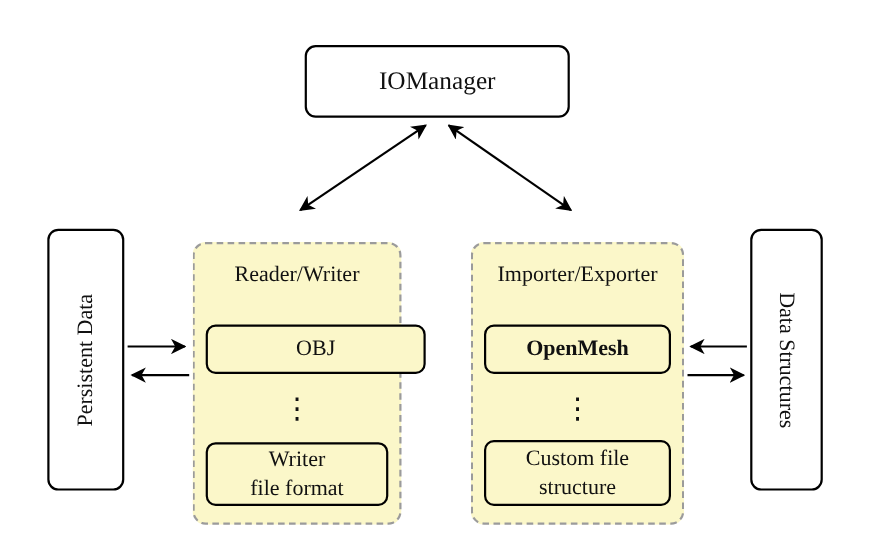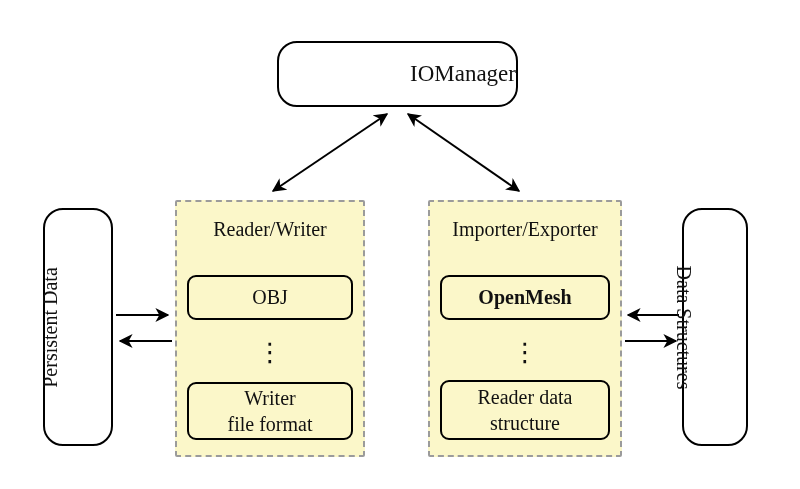--- a/index.html
+++ b/index.html
@@ -11,47 +11,47 @@
   html,body{margin:0;padding:0;background:#fff;}
   .canvas{
     position:relative;width:800px;height:489px;background:#fff;overflow:hidden;
     font-family:"Liberation Serif","DejaVu Serif",serif;color:#111;
   }
   .canvas *{box-sizing:border-box;}
 
   
   .node{
     position:absolute;background:var(--node-fill);
-    border:2.5px solid #000;border-radius:20px;
-    display:flex;align-items:center;justify-content:flex-end;
+    border:2.5px solid #000;border-radius:10px;
+    display:flex;align-items:center;justify-content:center;
   }
   #iomanager{left:277px;top:41px;width:241px;height:66px;font-size:23px;}
   #persistent-data{left:43px;top:208px;width:70px;height:238px;font-size:20px;}
   #data-structures{left:682px;top:208px;width:66px;height:238px;font-size:20px;}
   .vlabel{white-space:nowrap;display:block;}
   .rot-ccw{transform:rotate(-90deg);}
   .rot-cw{transform:rotate(90deg);}
 
   
   .group{
     position:absolute;background:var(--group-fill);
-    border:2px dashed var(--group-border);border-radius:2px;
+    border:2px dashed var(--group-border);border-radius:12px;margin-top:20px;
   }
   #reader-writer{left:175px;top:200px;width:190px;height:257px;}
   #importer-exporter{left:428px;top:200px;width:194px;height:257px;}
   .group-title{
     position:absolute;left:0;right:0;top:16px;text-align:center;font-size:20px;
   }
   .inner-node{
     position:absolute;background:var(--group-fill);
     border:2.5px solid #000;border-radius:9px;
     display:flex;align-items:center;justify-content:center;
     text-align:center;font-size:20px;line-height:1.32;white-space:pre-line;
   }
-  #reader-writer .inner-top{left:10px;top:73px;width:166px;height:45px;}
+  #reader-writer .inner-top{left:10px;top:73px;width:200px;height:45px;}
   #reader-writer .inner-bottom{left:10px;top:180px;width:166px;height:58px;}
   #importer-exporter .inner-top{left:10px;top:73px;width:170px;height:45px;font-weight:bold;}
   #importer-exporter .inner-bottom{left:10px;top:178px;width:170px;height:60px;}
   .dots{
     position:absolute;left:0;right:0;top:126px;height:48px;
     display:flex;align-items:center;justify-content:center;
     font-size:26px;line-height:1;font-family:"DejaVu Sans","Liberation Sans",sans-serif;
   }
 
   
@@ -98,17 +98,17 @@
     <div class="inner-node inner-top">OBJ</div>
     <div class="dots">⋮</div>
     <div class="inner-node inner-bottom">Writer
 file format</div>
   </div>
 
   <div class="group" id="importer-exporter">
     <div class="group-title">Importer/Exporter</div>
     <div class="inner-node inner-top">OpenMesh</div>
     <div class="dots">⋮</div>
-    <div class="inner-node inner-bottom">Reader data
+    <div class="inner-node inner-bottom">Custom file
 structure</div>
   </div>
 
 </div>
 
 </body></html>

